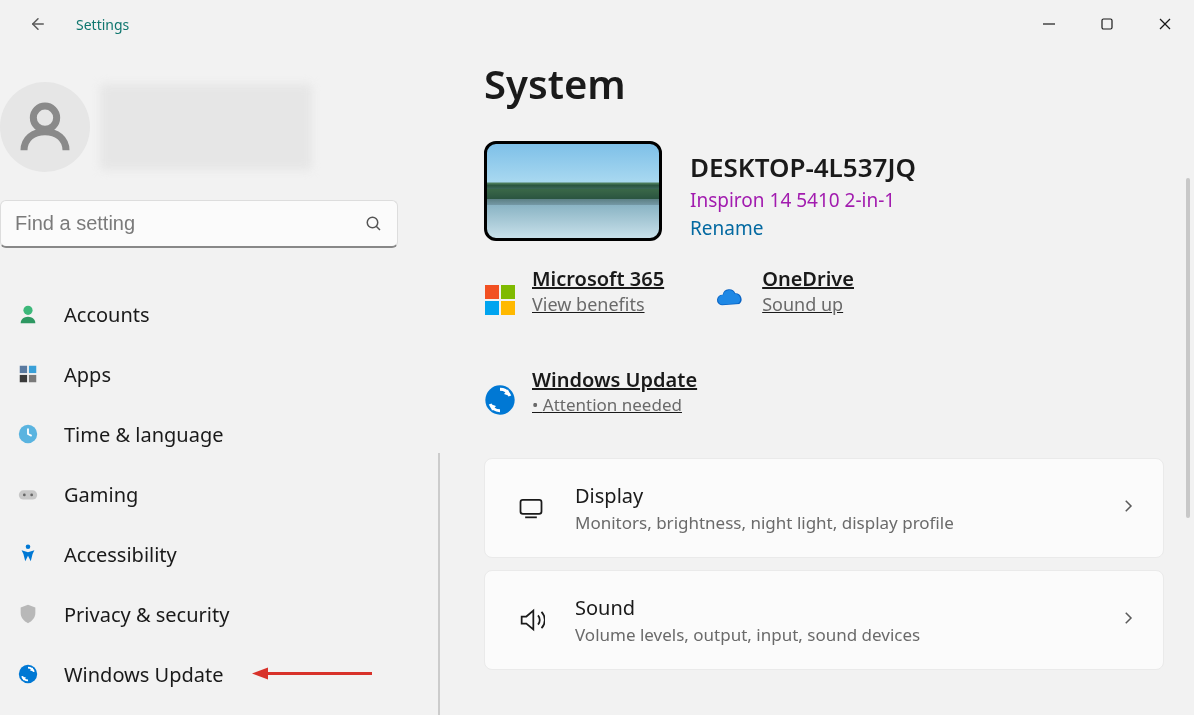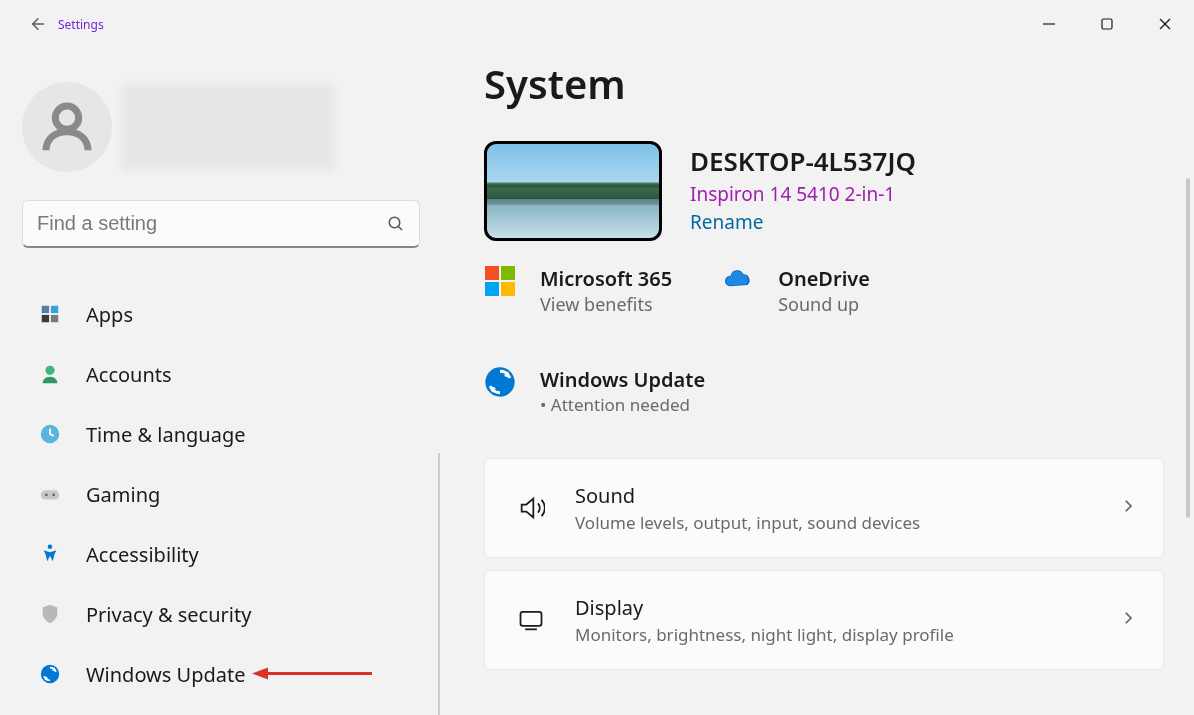--- a/index.html
+++ b/index.html
@@ -17,41 +17,40 @@
     align-items: center;
     padding-left: 22px;
   }
   .back-btn {
     width: 32px; height: 32px;
     display: flex; align-items: center; justify-content: center;
     cursor: pointer;
   }
   .back-btn svg { width: 18px; height: 18px; stroke: #5a5a5a; }
   .title-label {
-    font-size: 12px;
-    margin-left: 4px;
-    color: #6d28d9;
+    font-size: 14px;
+    margin-left: 22px;
+    color: #0f766e;
   }
   .window-controls {
     margin-left: auto;
     display: flex;
   }
   .win-ctrl {
     width: 58px; height: 40px;
     display: flex; align-items: center; justify-content: center;
     cursor: pointer;
   }
   .win-ctrl svg { width: 14px; height: 14px; stroke: #1a1a1a; }
   .content {
     display: flex;
     height: calc(100% - 48px);
   }
   .sidebar {
     width: 440px;
-    padding-left: 22px;
     padding-right: 18px;
     position: relative;
   }
   .sidebar-scroll-indicator {
     position: absolute;
     right: 0px;
     top: 405px;
     bottom: 0;
     width: 2px;
     background: #ccc;
@@ -139,21 +138,21 @@
     background: #c8c8c8;
     border-radius: 2px;
   }
   .page-title {
     font-size: 40px;
     font-weight: 600;
     margin-bottom: 30px;
   }
   .device-block {
     display: flex;
-    align-items: flex-start;
+    align-items: flex-end;
     margin-bottom: 24px;
   }
   .device-thumb {
     width: 178px; height: 100px;
     border: 3px solid #000;
     border-radius: 12px;
     overflow: hidden;
     background: linear-gradient(to bottom, #7ec0e8 0%, #a8d8f0 40%, #4a7a58 42%, #2a5540 44%, #8ab4c4 65%, #c8e0ea 100%);
     position: relative;
   }
@@ -178,21 +177,21 @@
     color: #0369a1;
     cursor: pointer;
     display: inline-block;
   }
   .status-grid {
     display: flex;
     gap: 50px;
     flex-wrap: wrap;
     margin-bottom: 42px;
   }
-  .status-item { display: flex; align-items: flex-start; gap: 24px; cursor: pointer; }
+  .status-item { display: flex; align-items: flex-end; gap: 16px; cursor: pointer; text-decoration: underline; }
   .status-icon { width: 32px; height: 32px; display:flex; align-items:center; justify-content:center; }
   .status-title { font-size: 20px; font-weight: 600; }
   .status-sub { font-size: 18px; color: #6a6a6a; }
   .status-bullet { font-size: 17px; color: #6a6a6a; }
   .status-item.wide { flex-basis: 100%; }
   .ms-logo {
     display:grid;
     grid-template-columns: 14px 14px;
     grid-template-rows: 14px 14px;
     gap: 2px;
@@ -269,36 +268,36 @@
             <circle cx="10" cy="10" r="7"></circle>
             <line x1="20" y1="20" x2="15" y2="15"></line>
           </svg>
       </span>
     </div>
 
     <div class="nav-items">
       <div class="nav-item">
         <span class="nav-icon">
           <svg viewBox="0 0 24 24">
+              <circle cx="12" cy="8" r="5" fill="#3db87a"></circle>
+              <path d="M4 22c0-4 3.5-7 8-7s8 3 8 7z" fill="#2e9862"></path>
+            </svg>
+        </span>
+        <span>Accounts</span>
+      </div>
+      <div class="nav-item">
+        <span class="nav-icon">
+          <svg viewBox="0 0 24 24">
               <rect x="3" y="3" width="8" height="8" fill="#5a7aa0"></rect>
               <rect x="13" y="3" width="8" height="8" fill="#3aa0d8"></rect>
               <rect x="3" y="13" width="8" height="8" fill="#3a3a3a"></rect>
               <rect x="13" y="13" width="8" height="8" fill="#7a7a7a"></rect>
             </svg>
         </span>
         <span>Apps</span>
-      </div>
-      <div class="nav-item">
-        <span class="nav-icon">
-          <svg viewBox="0 0 24 24">
-              <circle cx="12" cy="8" r="5" fill="#3db87a"></circle>
-              <path d="M4 22c0-4 3.5-7 8-7s8 3 8 7z" fill="#2e9862"></path>
-            </svg>
-        </span>
-        <span>Accounts</span>
       </div>
       <div class="nav-item">
         <span class="nav-icon">
           <svg viewBox="0 0 24 24">
               <circle cx="12" cy="12" r="10" fill="#5ab4e0"></circle>
               <path d="M12 6v6l4 2" stroke="#fff" stroke-width="2" fill="none"></path>
             </svg>
         </span>
         <span>Time &amp; language</span>
       </div>
@@ -400,49 +399,49 @@
           <div class="status-title">Windows Update</div>
           <div class="status-bullet">•&nbsp;<span>Attention needed</span></div>
         </div>
       </div>
     </div>
 
     <div class="cards">
       <div class="card">
         <span class="card-icon">
           <svg viewBox="0 0 24 24">
+              <rect x="3" y="5" width="18" height="12" rx="2"></rect>
+              <line x1="7" y1="20" x2="17" y2="20"></line>
+            </svg>
+        </span>
+        <div class="card-text">
+          <div class="card-title">Display</div>
+          <div class="card-sub">Monitors, brightness, night light, display profile</div>
+        </div>
+        <span class="chevron">
+          <svg viewBox="0 0 24 24">
+              <polyline points="9 5 16 12 9 19"></polyline>
+            </svg>
+        </span>
+      </div>
+      <div class="card">
+        <span class="card-icon">
+          <svg viewBox="0 0 24 24">
               <path d="M4 9v6h4l6 5V4L8 9H4z"></path>
               <path d="M18 8a6 6 0 0 1 0 8"></path>
               <path d="M21 5a10 10 0 0 1 0 14"></path>
             </svg>
         </span>
         <div class="card-text">
           <div class="card-title">Sound</div>
           <div class="card-sub">Volume levels, output, input, sound devices</div>
         </div>
         <span class="chevron">
           <svg viewBox="0 0 24 24">
               <polyline points="9 5 16 12 9 19"></polyline>
             </svg>
         </span>
       </div>
-      <div class="card">
-        <span class="card-icon">
-          <svg viewBox="0 0 24 24">
-              <rect x="3" y="5" width="18" height="12" rx="2"></rect>
-              <line x1="7" y1="20" x2="17" y2="20"></line>
-            </svg>
-        </span>
-        <div class="card-text">
-          <div class="card-title">Display</div>
-          <div class="card-sub">Monitors, brightness, night light, display profile</div>
-        </div>
-        <span class="chevron">
-          <svg viewBox="0 0 24 24">
-              <polyline points="9 5 16 12 9 19"></polyline>
-            </svg>
-        </span>
-      </div>
     </div>
 
     <div class="main-scroll"></div>
   </div>
 </div>
 
 </body></html>

